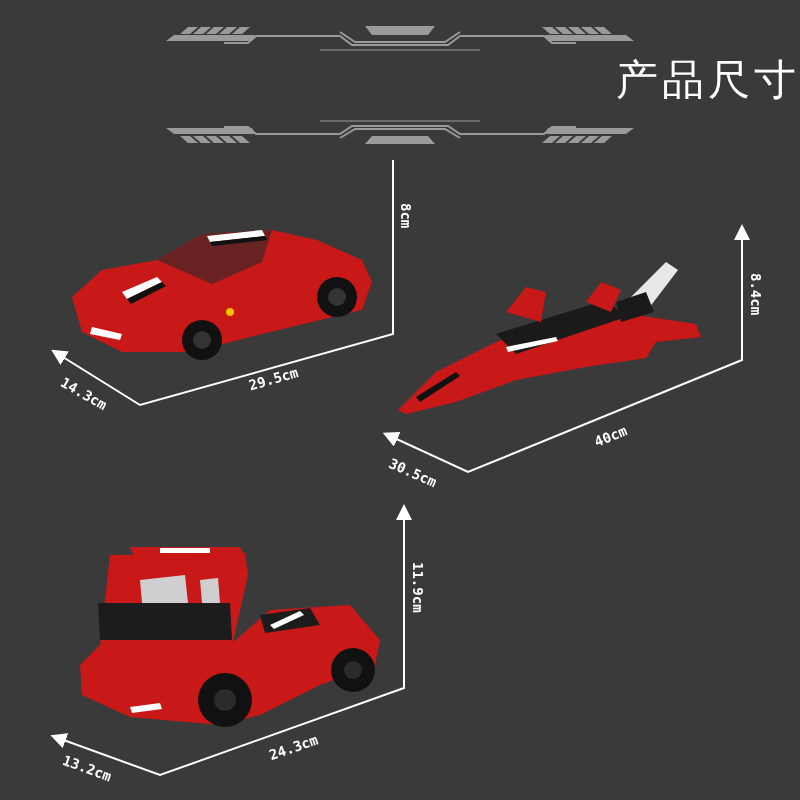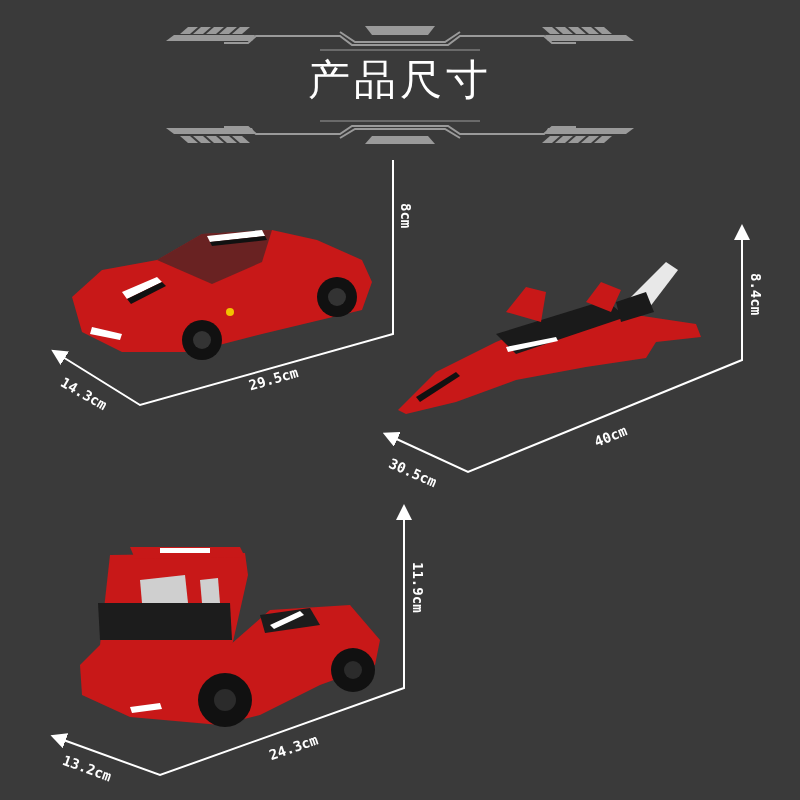--- a/index.html
+++ b/index.html
@@ -1,17 +1,17 @@
 <!DOCTYPE html>
 <html><head>
 <meta charset="utf-8">
 <style>
   html, body { margin:0; padding:0; }
   body { width:800px; height:800px; background:#3a3a3a; position:relative; overflow:hidden; font-family:"DejaVu Sans", sans-serif; }
-  .title { position:absolute; left:0; width:800px; top:52px; text-align:center; color:#ffffff; font-size:42px; letter-spacing:4px; font-weight:400; }
+  .title { position:absolute; left:0; width:800px; top:52px; text-align:right; color:#ffffff; font-size:42px; letter-spacing:4px; font-weight:400; }
   .deco { position:absolute; left:160px; width:480px; }
   .deco.top { top:14px; height:40px; }
   .deco.bottom { top:118px; height:30px; }
   .dim { position:absolute; color:#ffffff; font-family:"DejaVu Sans Mono", monospace; font-weight:bold; font-size:14px; letter-spacing:0px; white-space:nowrap; transform-origin:left top; }
   .vert { writing-mode:vertical-rl; }
   svg.lines { position:absolute; left:0; top:0; width:800px; height:800px; pointer-events:none; }
   .model { position:absolute; }
 </style>
 </head>
 <body>

